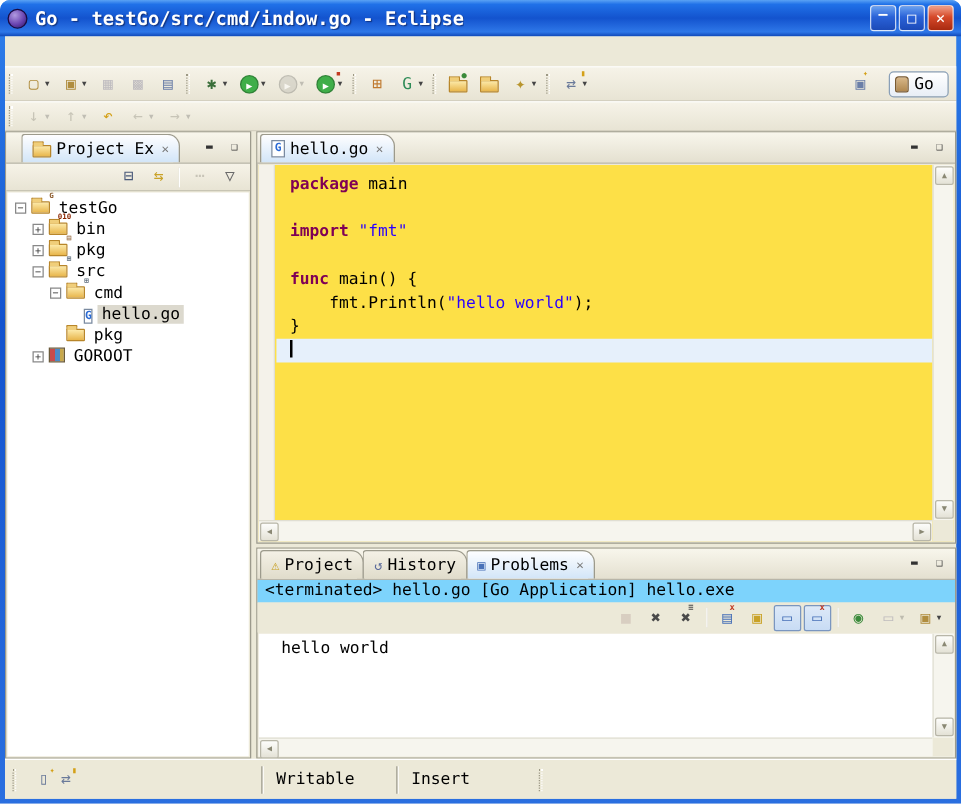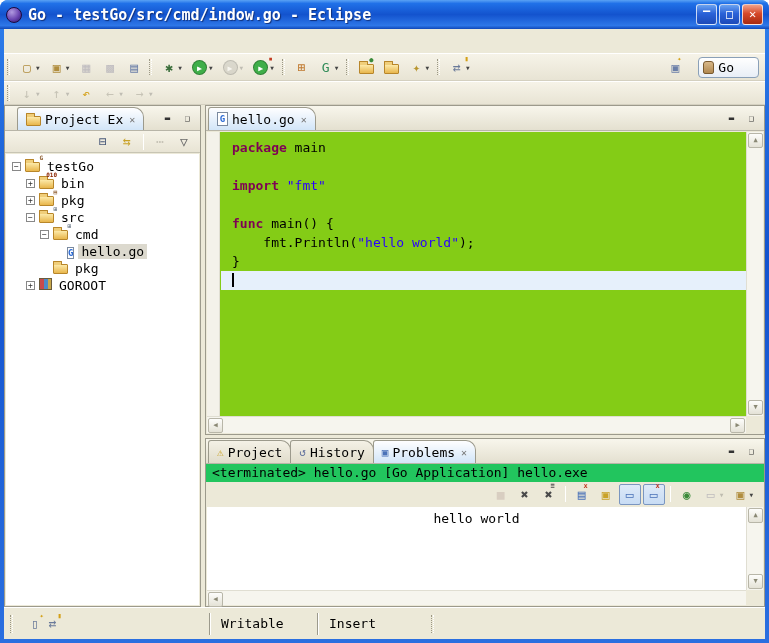--- a/index.html
+++ b/index.html
@@ -51,21 +51,21 @@
     text-align:center; display:inline-block; border:1px solid rgba(0,0,0,.25); }
   .tb .dd { font-size:6px; color:#444; margin-left:2px; }
   .tb .badge { position:absolute; top:-3px; right:4px; font-size:7px; font-weight:bold; }
   .fic { width:15px; height:10px; background:linear-gradient(#FCE9A8,#E8B64C); border:1px solid #B8862A;
     border-radius:1px; position:relative; margin-top:3px; }
   .fic::before { content:""; position:absolute; left:-1px; top:-4px; width:7px; height:3px;
     background:#F0CE7A; border:1px solid #B8862A; border-bottom:none; border-radius:1px 1px 0 0; }
 
   .persp { position:absolute; right:6px; top:25px; height:26px; display:flex; align-items:center; gap:6px; }
   .persp-btn { display:flex; align-items:center; gap:4px; border:1px solid #8AA0B8; border-radius:4px;
-    background:linear-gradient(#FFFFFF,#E8EEF6); padding:2px 24px 2px 4px; }
+    background:linear-gradient(#FFFFFF,#E8EEF6); padding:2px 11px 2px 4px; }
   .go-chip { width:11px; height:13px; background:linear-gradient(#D8B88A,#B08850); border:1px solid #7A5A30;
     border-radius:3px 3px 2px 2px; }
 
   
   .main { position:absolute; left:0; right:0; top:76px; bottom:32px; }
   .panel { position:absolute; border:1px solid #9C9A8C; background:#ECE9D8; }
   #pe { left:0; top:0; bottom:0; width:197px; }
   .rightcol { position:absolute; left:201px; right:0; top:0; bottom:0; }
   #ed { left:0; right:0; top:0; height:330px; }
   #cons { left:0; right:0; top:333px; bottom:0; }
@@ -93,21 +93,21 @@
     line-height:7px; text-align:center; color:#333; flex:0 0 auto; margin-right:4px; }
   .exp-spacer { width:13px; flex:0 0 auto; }
   .ticon { position:relative; flex:0 0 auto; margin-right:4px; }
   .ticon .tbadge { position:absolute; top:-5px; right:-3px; font-size:6px; font-weight:bold; }
   .gofile { width:11px; height:14px; background:#fff; border:1px solid #7A8AA0; font-size:9px;
     font-weight:bold; color:#2A6AD4; text-align:center; line-height:13px; }
   .libic { width:13px; height:12px; background:linear-gradient(90deg,#C84B4B 0 4px,#4B8BC8 4px 8px,#C8A84B 8px 13px);
     border:1px solid #6A5A3A; }
 
   
-  .ed-content { position:absolute; left:1px; right:1px; top:26px; bottom:1px; background:#84cc16; }
+  .ed-content { position:absolute; left:1px; right:1px; top:26px; bottom:1px; background:#fde047; }
   .ruler { position:absolute; left:0; top:0; bottom:17px; width:13px; background:#F4F2EA;
     border-right:1px solid #E0DED2; }
   .code { position:absolute; left:14px; right:17px; top:0; bottom:17px; padding-top:6px; overflow:hidden; }
   .cl { height:19px; line-height:19px; padding-left:11px; white-space:pre; }
   .cl.cur { background:#E6F0FB; margin-right:-0px; }
   .kw { color:#7F0055; font-weight:bold; }
   .str { color:#2A00FF; }
   .pl { color:#000; }
   .caret { display:inline-block; width:2px; height:14px; background:#000; vertical-align:-2px; }
 
@@ -116,25 +116,25 @@
     border-left:1px solid #E0DED2; }
   .hscroll { position:absolute; left:0; right:17px; bottom:0; height:17px; background:#F6F5EE;
     border-top:1px solid #E0DED2; }
   .sbtn { position:absolute; width:15px; height:15px; margin:1px; background:linear-gradient(#FDFDFB,#E4E2D6);
     border:1px solid #B8B6A8; border-radius:2px; color:#8A8874; font-size:7px; line-height:13px; text-align:center; }
   .vscroll .up { top:0; left:0; } .vscroll .dn { bottom:0; left:0; }
   .hscroll .lf { left:0; top:0; } .hscroll .rt { right:0; top:0; }
   .corner { position:absolute; right:0; bottom:0; width:17px; height:17px; background:#ECE9D8; }
 
   
-  .cons-status { height:18px; padding:1px 6px; background:#22c55e; white-space:nowrap; }
+  .cons-status { height:18px; padding:1px 6px; background:#7dd3fc; white-space:nowrap; }
   .cons-tools { height:24px; display:flex; align-items:center; justify-content:flex-end;
     padding-right:6px; background:#ECE9D8; }
   .cons-content { position:absolute; left:1px; right:1px; top:68px; bottom:1px; background:#fff; }
-  .cons-text { position:absolute; left:0; right:17px; top:0; bottom:15px; padding:4px 2px; white-space:pre;text-align:center; }
+  .cons-text { position:absolute; left:0; right:17px; top:0; bottom:15px; padding:4px 18px; white-space:pre; }
   .cons-content .vscroll { bottom:15px; }
   .cons-content .hscroll { height:15px; right:17px; }
   .cons-content .corner { width:17px; height:15px; }
 
   
   .statusbar { position:absolute; left:0; right:0; bottom:0; height:32px; background:#ECE9D8;
     border-top:1px solid #fff; display:flex; align-items:center; }
   .sb-icons { width:190px; display:flex; align-items:center; gap:10px; padding-left:12px; }
   .sb-sep { width:2px; height:22px; border-left:1px solid #9C9A8C; border-right:1px solid #fff; }
   .sb-field { height:24px; line-height:24px; padding-left:10px; white-space:nowrap; }

